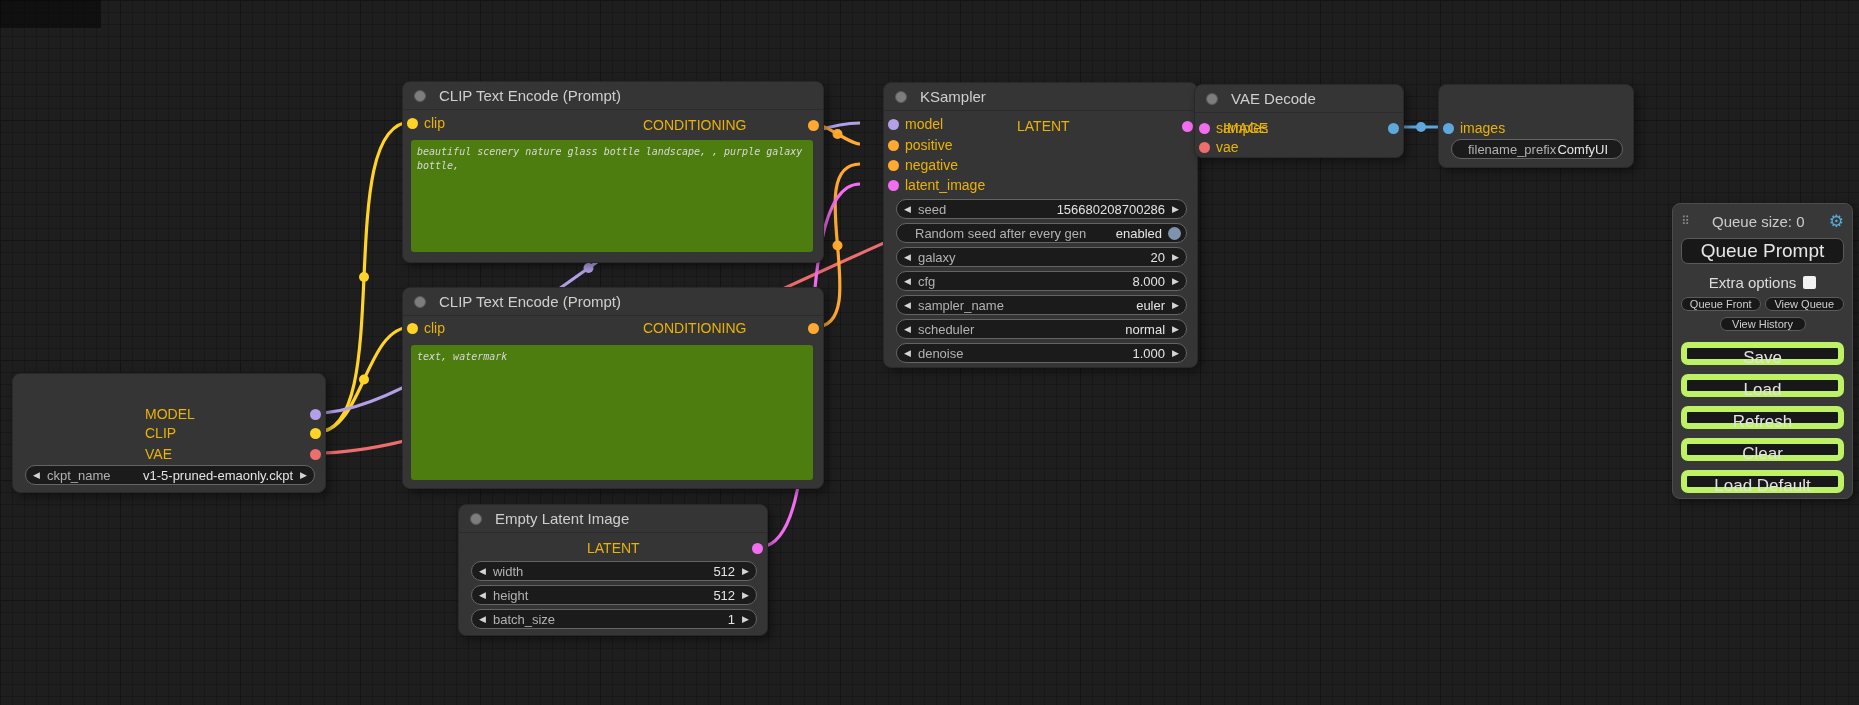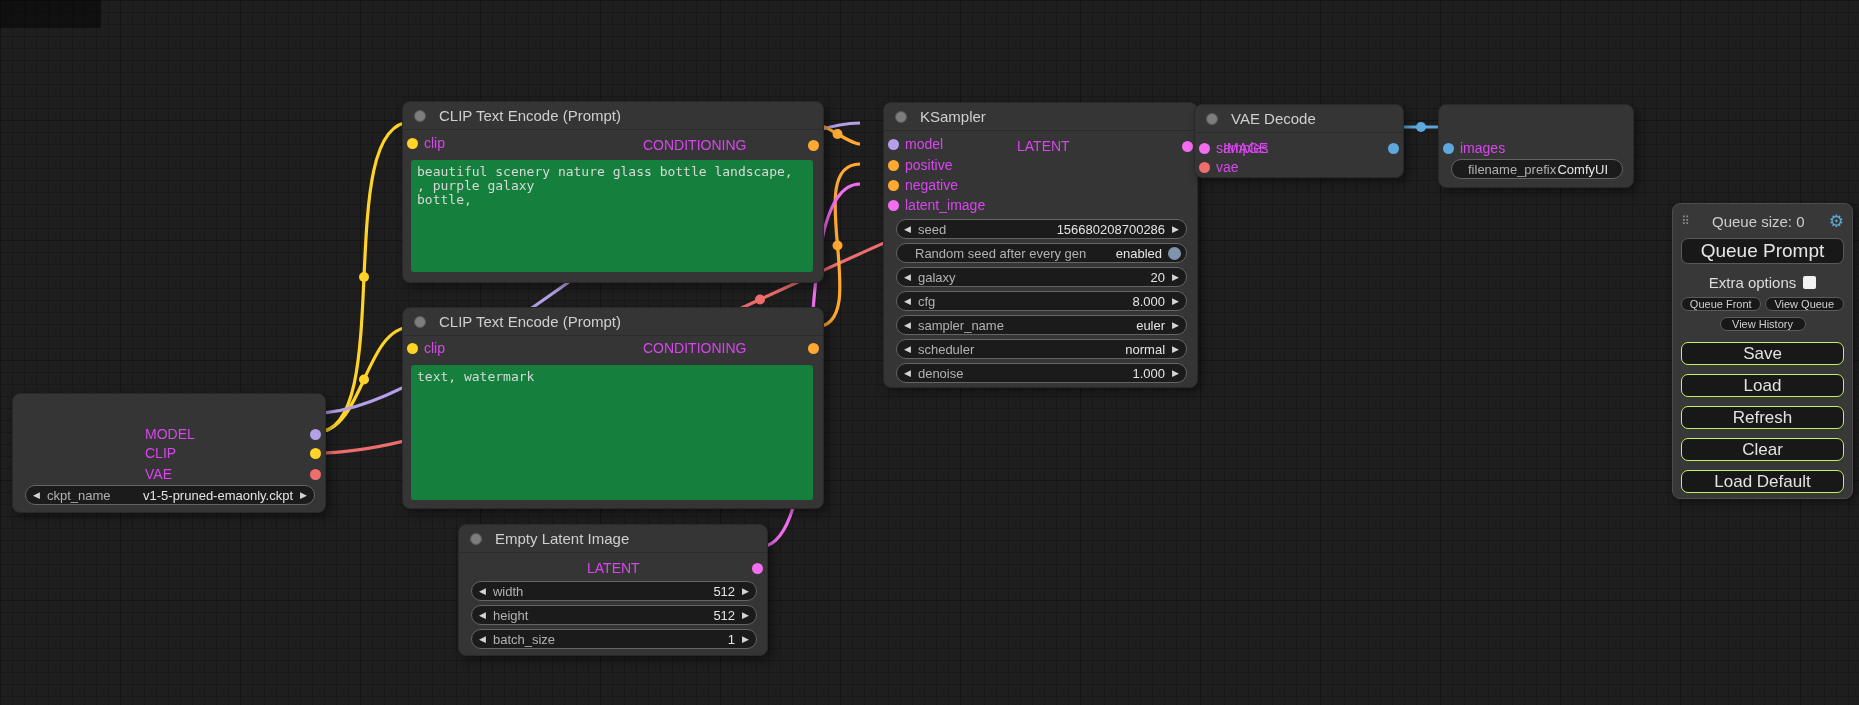--- a/index.html
+++ b/index.html
@@ -14,53 +14,52 @@
       linear-gradient(#181818 1px, transparent 1px),
       linear-gradient(90deg, #181818 1px, transparent 1px);
     background-size:120px 120px, 120px 120px, 12px 12px, 12px 12px;
   }
   #corner-patch { position:absolute; left:0; top:0; width:101px; height:28px; background:rgba(0,0,0,0.45); }
   #links { position:absolute; left:0; top:0; z-index:1; }
   .node {
     position:absolute; z-index:2;
     background:#353535; border:1px solid #292929; border-radius:8px;
     box-shadow:4px 4px 10px rgba(0,0,0,0.4);
-    margin-top:20px;
   }
   .node-title {
     position:relative; height:28px; line-height:28px; padding-left:36px;
     color:#cfcfcf; font-size:15px; border-bottom:1px solid #2b2b2b;
     border-radius:8px 8px 0 0; white-space:nowrap; overflow:hidden;
   }
   .title-dot {
     position:absolute; left:11px; top:8px; width:12px; height:12px;
     border-radius:50%; background:#7d7d7d; border:1px solid #5a5a5a;
   }
-  .slot { position:absolute; height:18px; line-height:18px; font-size:14px; color:#d946ef; white-space:nowrap; }
+  .slot { position:absolute; height:18px; line-height:18px; font-size:14px; color:#eab308; white-space:nowrap; }
   .slot-dot { position:absolute; top:4px; width:11px; height:11px; border-radius:50%; }
   .slot.in  { left:0; }
   .slot.in  .slot-dot { left:4px; }
   .slot.in  .slot-label { margin-left:21px; }
   .slot.out { right:0; text-align:left; }
   .slot.out .slot-dot { right:4px; }
   .slot.out .slot-label { margin-right:21px; }
   .widget {
     position:absolute; left:12px; height:20px;
     background:#1b1b1b; border:1px solid #646464; border-radius:10px;
     display:flex; align-items:center; font-size:13px; color:#c2c2c2; white-space:nowrap; overflow:hidden;
   }
   .glyph { font-family:"DejaVu Sans", sans-serif; }
   .w-arrow { font-size:9px; color:#d4d4d4; padding:0 7px; line-height:18px; }
   .w-label { color:#b2b2b2; }
   .w-value { margin-left:auto; color:#e4e4e4; }
   .w-toggle-dot { width:13px; height:13px; border-radius:50%; margin:0 5px 0 6px; flex:0 0 auto; }
   .textarea {
-    position:absolute; background:#15803d; border-radius:3px;
-    color:#d8d8d8; font-family:"DejaVu Sans Mono", monospace; font-size:13px; line-height:14px;
-    padding:5px 6px; white-space:pre-wrap; overflow:hidden;
+    position:absolute; background:#4d7c0f; border-radius:3px;
+    color:#d8d8d8; font-family:"DejaVu Sans Mono", monospace; font-size:10px; line-height:14px;
+    padding:5px 6px; white-space:pre-wrap; overflow:hidden;font-style:italic;
   }
   
   #queue-panel {
     position:absolute; z-index:3; left:1672px; top:203px; width:181px; height:296px;
     background:#383838; border:1px solid #4c4c4c; border-radius:8px;
     box-shadow:3px 3px 9px rgba(0,0,0,0.45); padding:6px 8px 8px 8px; color:#d6d6d6;
   }
   .qp-header { display:flex; align-items:center; height:22px; }
   .qp-handle { color:#8a8a8a; font-size:12px; letter-spacing:-2px; cursor:grab; }
   .qp-title { flex:1; text-align:center; font-size:15px; color:#cccccc; }
@@ -75,21 +74,21 @@
   .qp-checkbox { width:13px; height:13px; background:#f2f2f2; border-radius:2px; display:inline-block; cursor:pointer; }
   .qp-row { display:flex; gap:4px; margin-top:6px; justify-content:center; }
   .qp-mini {
     flex:1; height:14px; background:#181818; border:1px solid #5a5a5a; border-radius:8px;
     color:#cfcfcf; font-size:11px; line-height:11px; padding:0;
   }
   .qp-mini.solo { flex:0 0 86px; }
   .qp-actions { margin-top:11px; display:flex; flex-direction:column; gap:9px; }
   .qp-action {
     display:block; width:100%; height:23px;
-    background:#181818; border:1px solid #bef264; border-radius:7px;
+    background:#181818; border:6px solid #bef264; border-radius:7px;
     color:#e2e2e2; font-size:17px; line-height:19px;
   }
 </style>
 </head>
 <body>
 
 <div id="canvas">
   <div id="corner-patch"></div>
   <svg id="links" width="1859" height="705">
       <path d="M 317 432 C 397 432, 331 122, 411 122" fill="none" stroke="#ffd426" stroke-width="3.2"></path>

